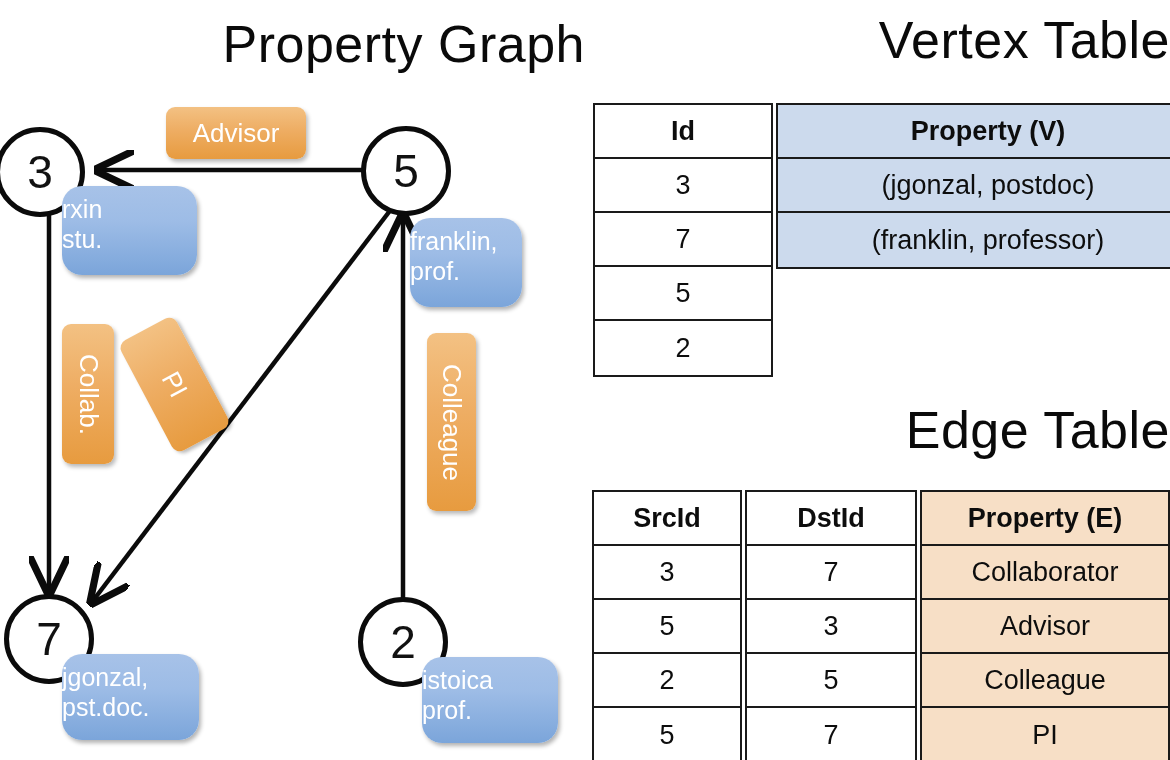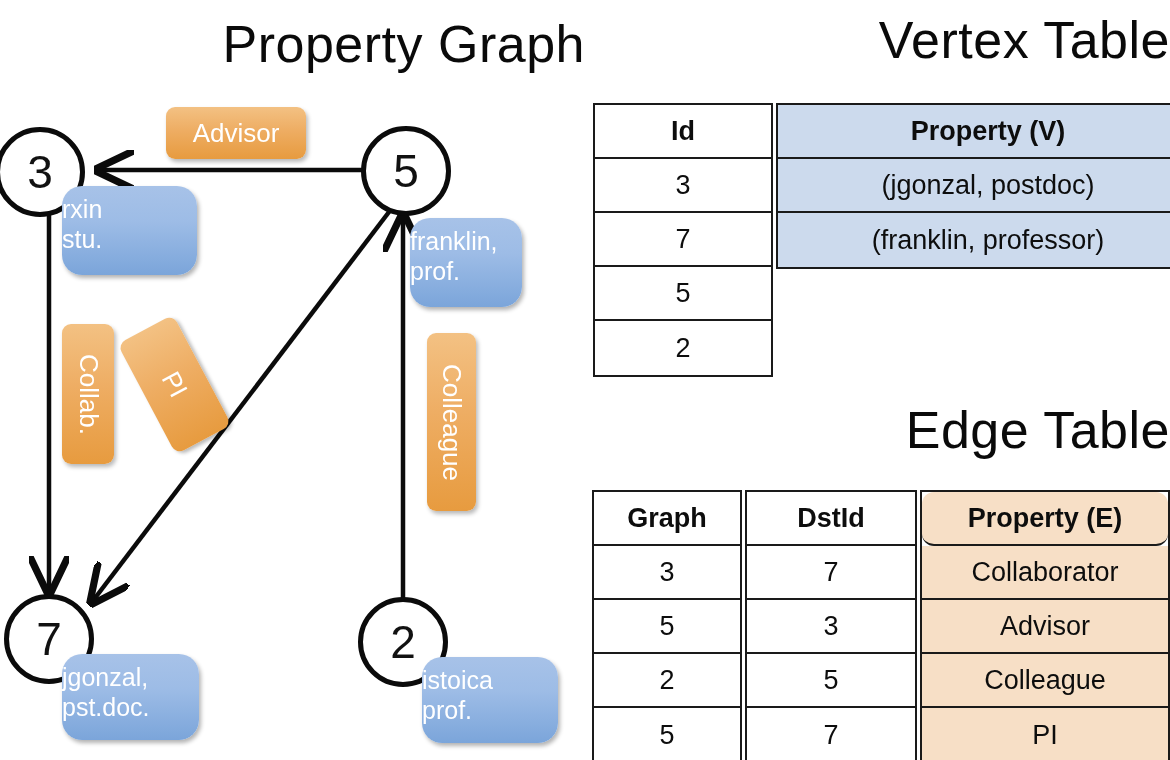--- a/index.html
+++ b/index.html
@@ -219,35 +219,35 @@
   <div class="tbl-col" style="width:424px;">
     <div class="cell head fill-blue" style="height:54px;">Property (V)</div>
     <div class="cell fill-blue" style="height:54px;">(jgonzal, postdoc)</div>
     <div class="cell fill-blue" style="height:54px;">(franklin, professor)</div>
   </div>
 </div>
 
 <div class="tbl" style="left:592px; top:490px; height:270px;">
 
   <div class="tbl-col" style="width:150px;">
-    <div class="cell head" style="height:54px;">Graph</div>
+    <div class="cell head" style="height:54px;">SrcId</div>
     <div class="cell" style="height:54px;">3</div>
     <div class="cell" style="height:54px;">5</div>
     <div class="cell" style="height:54px;">2</div>
     <div class="cell" style="height:54px;">5</div>
   </div>
 
   <div class="tbl-col" style="width:172px;">
     <div class="cell head" style="height:54px;">DstId</div>
     <div class="cell" style="height:54px;">7</div>
     <div class="cell" style="height:54px;">3</div>
     <div class="cell" style="height:54px;">5</div>
     <div class="cell" style="height:54px;">7</div>
   </div>
 
   <div class="tbl-col" style="width:250px;">
-    <div class="cell head fill-peach" style="height:54px;border-radius:12px;">Property (E)</div>
+    <div class="cell head fill-peach" style="height:54px;">Property (E)</div>
     <div class="cell fill-peach" style="height:54px;">Collaborator</div>
     <div class="cell fill-peach" style="height:54px;">Advisor</div>
     <div class="cell fill-peach" style="height:54px;">Colleague</div>
     <div class="cell fill-peach" style="height:54px;">PI</div>
   </div>
 </div>
 
 </body></html>

